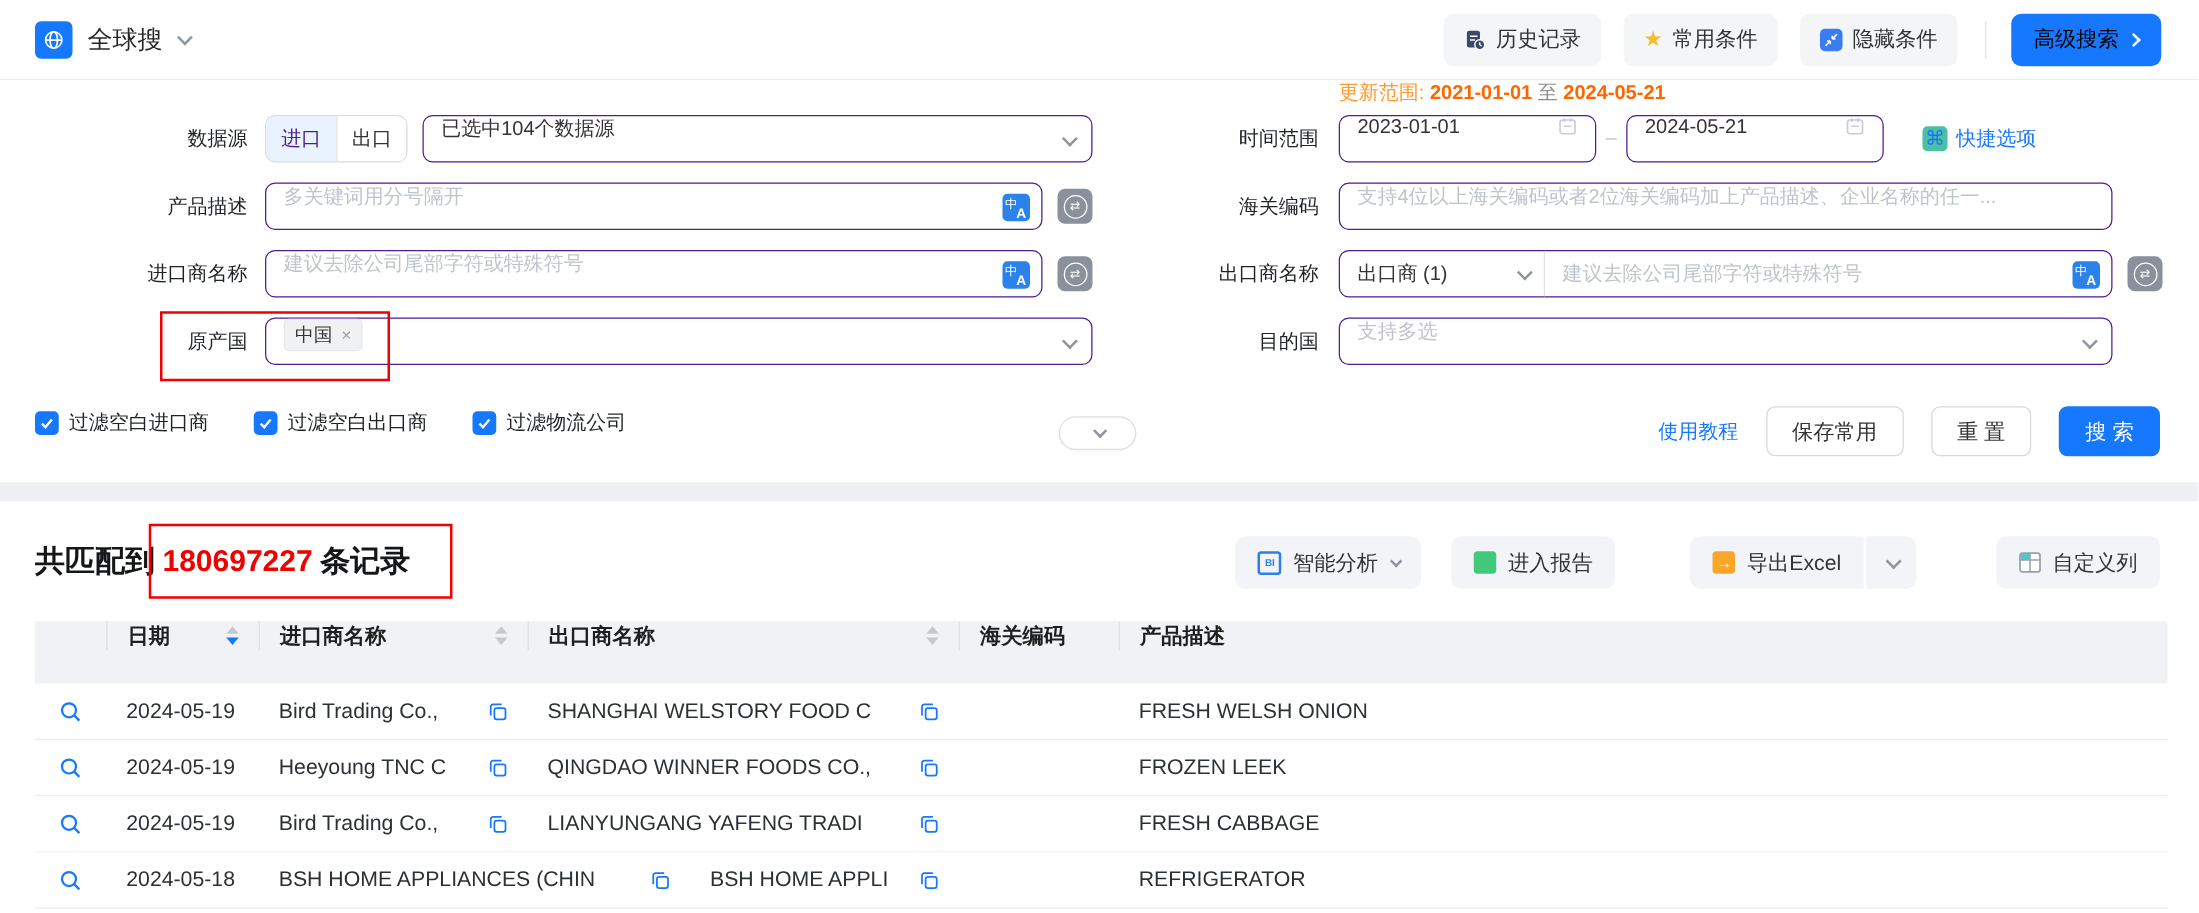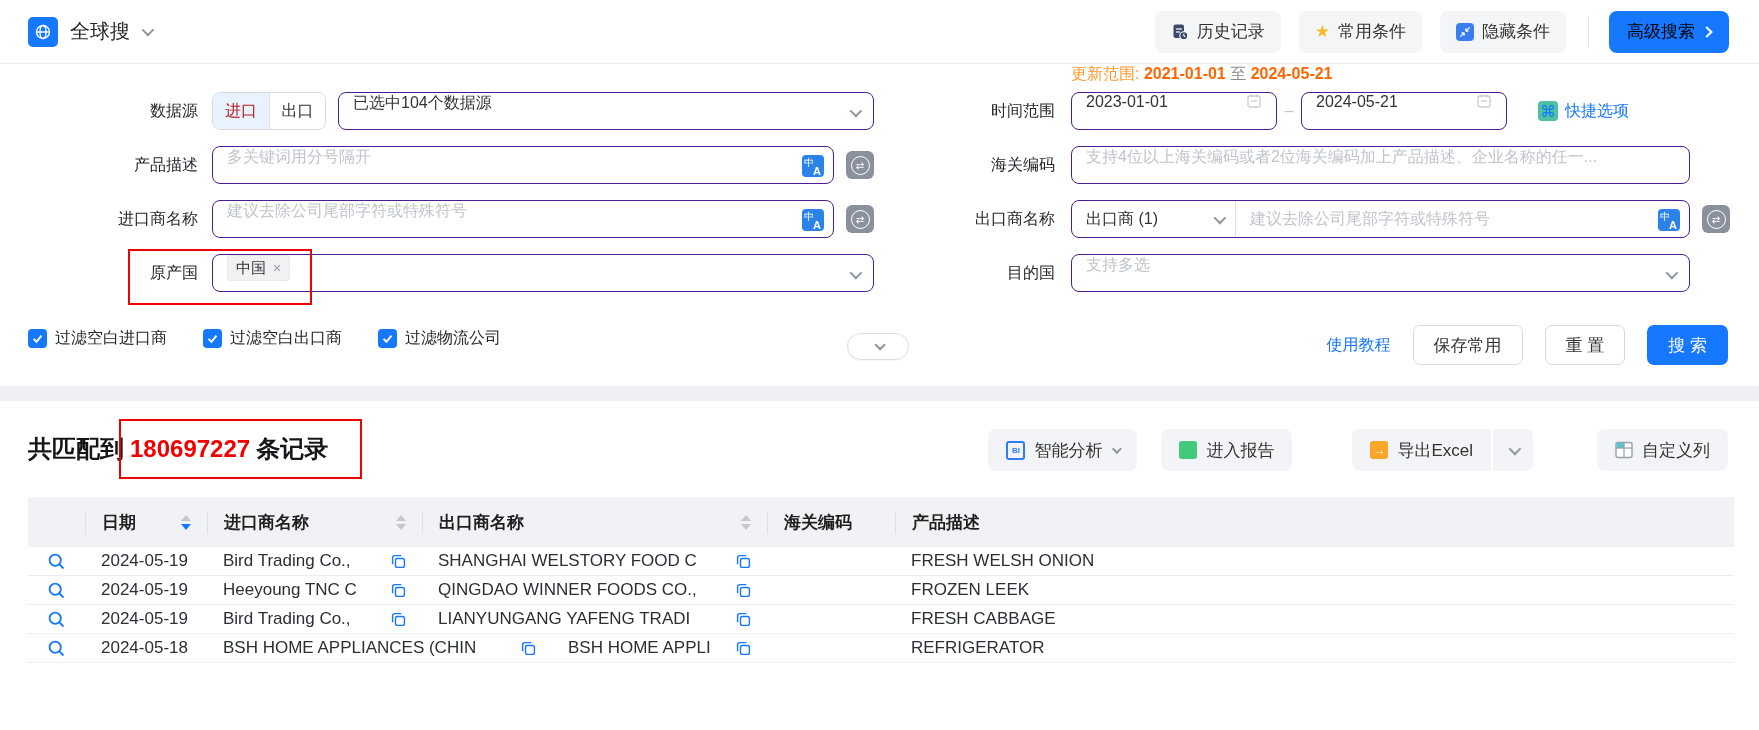--- a/index.html
+++ b/index.html
@@ -29,21 +29,21 @@
   .frow { display:flex; align-items:center; height:38px; margin-bottom:16px; }
   .flabel { width:170px; text-align:right; margin-right:14px; font-size:16px; color:#1f2329; flex:none; }
   .form-right .flabel { width:171px; margin-right:16px; }
   .ffield { flex:1; display:flex; align-items:center; height:38px; }
   .ctrl { height:38px; border:1px solid #4c1d95; border-radius:8px; background:#fff; display:flex; padding:0 14px; font-size:16px; color:#333; position:relative; }
   .ctrl .placeholder { color:#bfc4cc; white-space:nowrap; overflow:hidden; text-overflow:ellipsis; }
   .grow { flex:1; }
   .chev-abs { position:absolute; right:14px; top:15px; }
   .seg { height:38px; border:1px solid #d9d9d9; border-radius:8px; display:flex; overflow:hidden; flex:none; margin-right:12px; }
   .seg-item { width:56px; display:flex; align-items:center; justify-content:center; font-size:16px; color:#333; cursor:pointer; background:#fff; }
-  .seg-item.active { background:#e8f3ff; color:#b91c1c; }
+  .seg-item.active { background:#e8f3ff; color:#4c1d95; }
   .seg-item + .seg-item { border-left:1px solid #e2e2e2; }
   .ic-trans { position:absolute; right:9px; top:8px; width:22px; height:22px; background:#2b83ea; border-radius:4px; }
   .ic-trans .zh { position:absolute; left:2px; top:1px; color:#fff; font-size:10px; }
   .ic-trans .en { position:absolute; right:3px; bottom:0; color:#fff; font-size:11px; font-weight:bold; }
   .syn-btn { width:28px; height:28px; background:#8a909c; border-radius:6px; margin-left:12px; display:flex; align-items:center; justify-content:center; flex:none; cursor:pointer; }
   .syn-btn .circle { width:19px; height:19px; border:1.5px solid #fff; border-radius:50%; color:#fff; font-size:10px; display:flex; align-items:center; justify-content:center; }
   .tag { background:#f0f1f3; border:1px solid #e6e8eb; border-radius:4px; height:26px; display:flex; align-items:center; padding:0 8px; font-size:15px; color:#333; }
   .tag .x { color:#9aa0a8; margin-left:7px; font-size:14px; cursor:pointer; }
   .update-range { position:absolute; left:1071px; top:64px; font-size:16px; white-space:nowrap; }
   .ur-label { color:#ff9a2e; }
@@ -91,35 +91,35 @@
   .split { display:flex; }
   .split .main { border-radius:8px 0 0 8px; }
   .split .drop { height:42px; width:40px; background:#f2f4f7; border-radius:0 8px 8px 0; display:flex; align-items:center; justify-content:center; margin-left:2px; cursor:pointer; }
   .ic-bi { width:19px; height:19px; border:2px solid #2d7ff0; border-radius:3px; color:#2d7ff0; font-size:8px; font-weight:bold; display:flex; align-items:end; justify-content:center; }
   .ic-report { width:18px; height:18px; background:#43c97c; border-radius:3px; padding-top:4px; }
   .ic-report i { display:block; height:2px; background:#fff; margin:0 3px 3px; }
   .ic-excel { width:18px; height:18px; background:#f9a62b; border-radius:3px; color:#fff; font-size:12px; font-weight:bold; display:flex; align-items:center; justify-content:center; }
 
   
   .table { position:absolute; left:28px; top:497px; width:1706px; }
-  .thead { display:flex; height:50px; background:#f0f2f5; align-items:center; }
+  .thead { display:flex; height:50px; background:#f0f2f5; align-items:flex-start; }
   .hcell { display:flex; align-items:center; padding:0 16px; font-size:17px; font-weight:bold; color:#1f1f1f; justify-content:space-between; }
   .hcell + .hcell { border-left:1px solid #dde0e6; }
   .col-search { width:57px; flex:none; justify-content:center; padding:0; }
   .col-date { width:122px; flex:none; }
   .col-importer { width:215px; flex:none; }
   .col-exporter { width:345px; flex:none; }
   .col-hs { width:128px; flex:none; }
   .col-product { flex:1; }
   .sort { display:flex; flex-direction:column; align-items:center; margin-left:8px; cursor:pointer; }
   .car { width:0; height:0; border-left:5px solid transparent; border-right:5px solid transparent; }
   .car.up { border-bottom:6px solid #c5c8ce; margin-bottom:3px; }
   .car.down { border-top:6px solid #c5c8ce; }
   .car.down.active { border-top-color:#1677ff; }
-  .trow { display:flex; height:29px; border-bottom:1px solid #ebedf0; background:#fff; align-items:stretch; }
+  .trow { display:flex; height:45px; border-bottom:1px solid #ebedf0; background:#fff; align-items:stretch; }
   .cell { display:flex; align-items:center; padding:0 16px; font-size:17px; color:#2b2f36; overflow:hidden; }
   .cell .txt { white-space:nowrap; overflow:hidden; text-overflow:ellipsis; }
   .cell .copy { margin-left:auto; padding-left:10px; cursor:pointer; display:flex; align-items:center; }
   .mag { cursor:pointer; display:flex; align-items:center; }
 </style>
 </head>
 <body>
 
 <div class="page">
 

